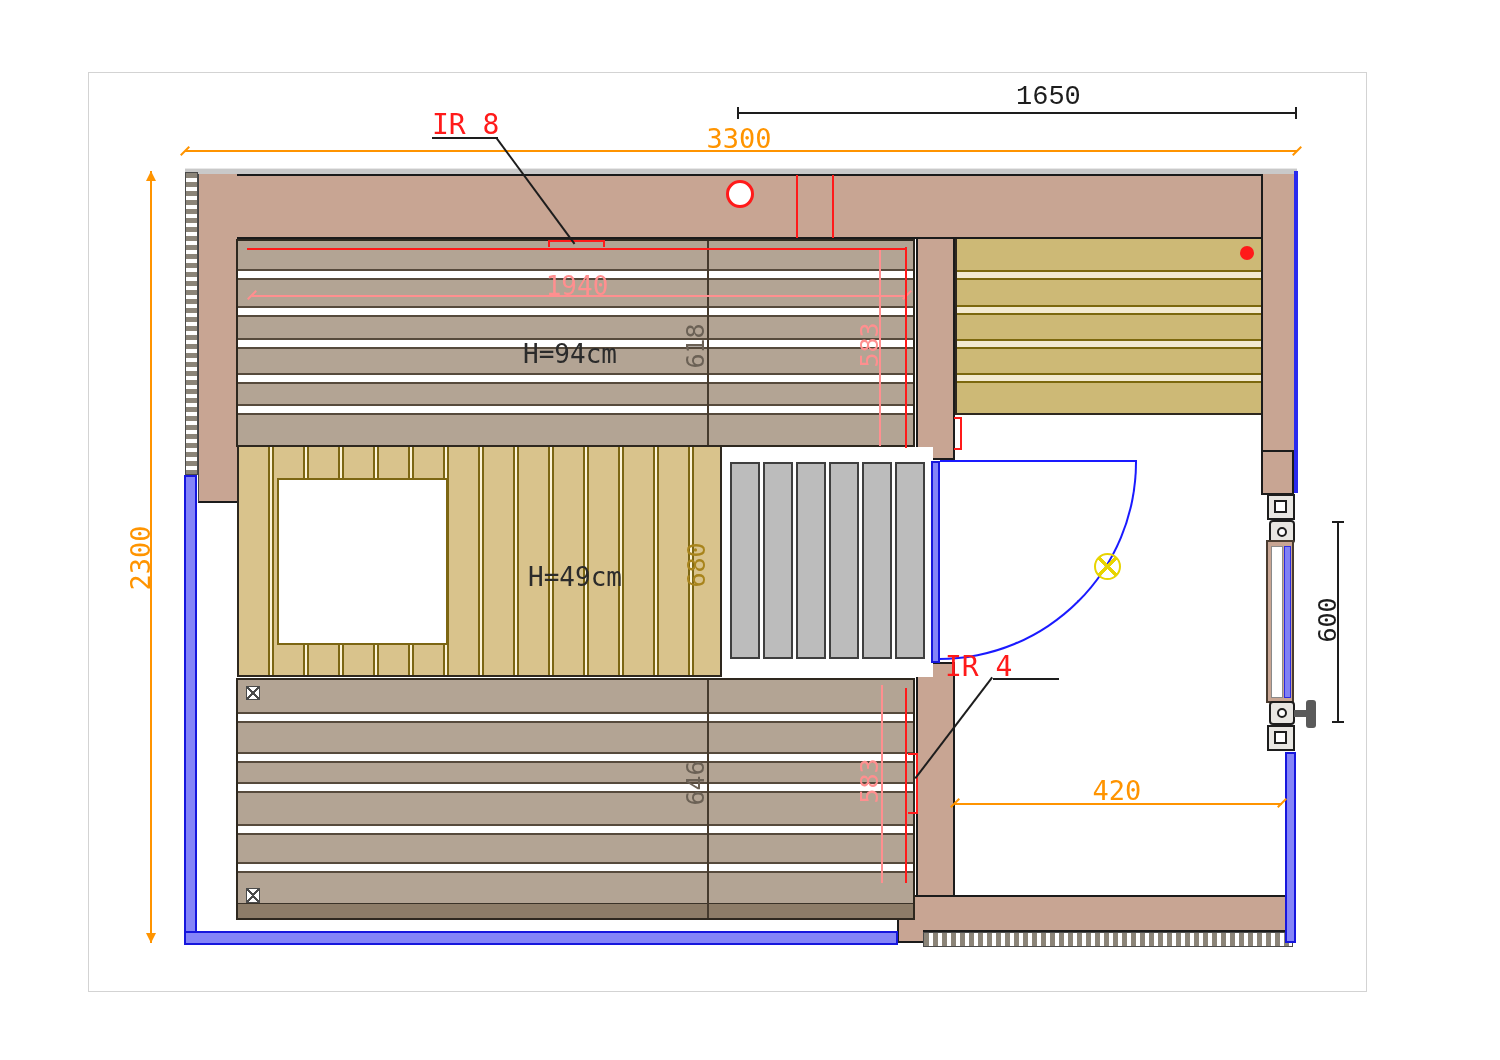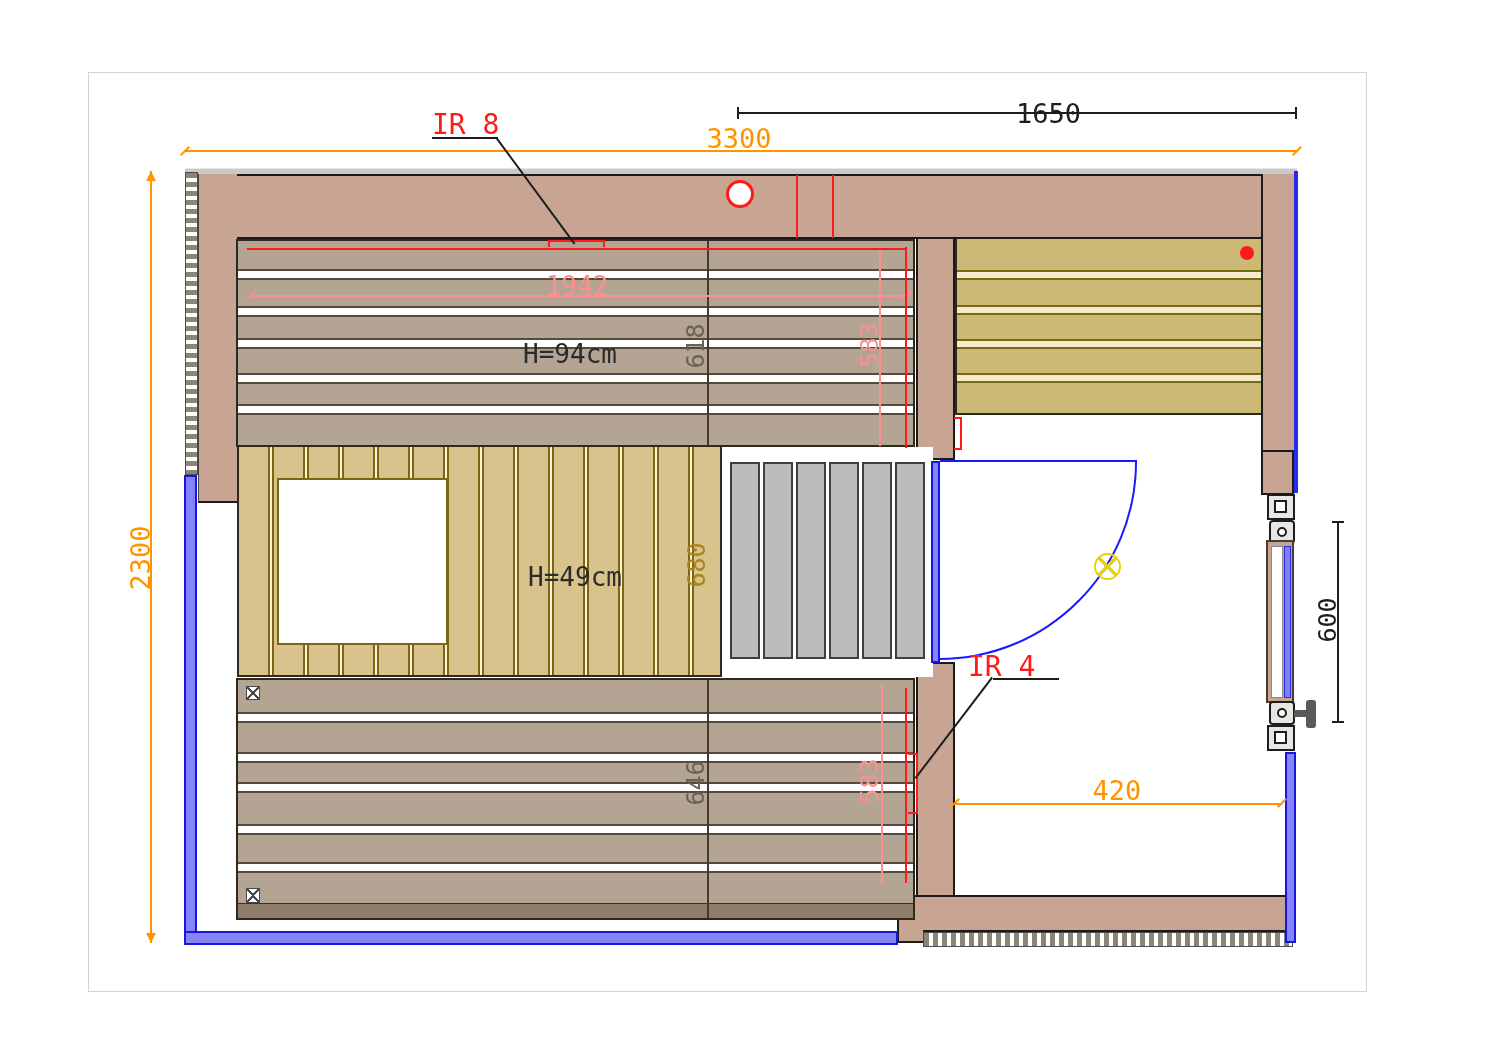--- a/index.html
+++ b/index.html
@@ -142,36 +142,36 @@
   </div>
   <div class="hw" style="left:1267px;top:725px;width:28px;height:26px;">
     <div class="abs" style="left:5px;top:4px;width:13px;height:13px;border:2px solid #1d1d1d;background:#fff;"></div>
   </div>
   <div class="abs" style="left:1294px;top:710px;width:15px;height:7px;background:#5a5a5a;"></div>
   <div class="abs" style="left:1306px;top:700px;width:10px;height:28px;background:#5a5a5a;border-radius:3px;"></div>
 
   <div class="hline" style="left:737px;top:112px;width:560px;background:#1d1d1d;"></div>
   <div class="vline" style="left:737px;top:107px;height:12px;background:#1d1d1d;"></div>
   <div class="vline" style="left:1295px;top:107px;height:12px;background:#1d1d1d;"></div>
-  <div class="dimtext" style="left:1016px;top:100px;font-size:27px;color:#1d1d1d;">1650</div>
+  <div class="dimtext" style="left:1016px;top:84px;font-size:27px;color:#1d1d1d;font-family:Liberation Mono, monospace;">1650</div>
 
   <div class="hline" style="left:185px;top:150px;width:1112px;background:#ff9400;"></div>
   <div class="tick" style="left:179px;top:150px;background:#ff9400;"></div>
   <div class="tick" style="left:1291px;top:150px;background:#ff9400;"></div>
   <div class="dimtext ctr" style="left:739px;top:138px;font-size:27px;color:#ff9400;">3300</div>
 
   <div class="vline" style="left:150px;top:171px;height:772px;background:#ff9400;"></div>
   <div class="arrUp" style="left:146px;top:171px;"></div>
   <div class="arrDn" style="left:146px;top:933px;"></div>
   <div class="dimtext rot" style="left:140px;top:558px;font-size:27px;color:#ff9400;">2300</div>
 
   <div class="hline" style="left:252px;top:295px;width:655px;background:#ff8f8f;"></div>
   <div class="tick" style="left:246px;top:294px;background:#ff8f8f;"></div>
   <div class="tick" style="left:901px;top:294px;background:#ff8f8f;"></div>
-  <div class="dimtext ctr" style="left:577px;top:286px;font-size:26px;color:#ff8f8f;">1942</div>
+  <div class="dimtext ctr" style="left:577px;top:286px;font-size:26px;color:#ff8f8f;">1940</div>
 
   <div class="dimtext rot" style="left:695px;top:346px;font-size:25px;color:#6b6155;">618</div>
 
   <div class="vline" style="left:879px;top:250px;height:196px;background:#ff8f8f;"></div>
   <div class="vline" style="left:905px;top:247px;height:201px;background:#ff1a1a;"></div>
   <div class="dimtext rot" style="left:869px;top:345px;font-size:25px;color:#ff8f8f;">583</div>
 
   <div class="dimtext ctr" style="left:570px;top:354px;font-size:26px;color:#2b2b2b;">H=94cm</div>
 
   <div class="dimtext ctr" style="left:575px;top:577px;font-size:26px;color:#2b2b2b;">H=49cm</div>
@@ -189,17 +189,17 @@
 
   <div class="vline" style="left:1337px;top:522px;height:201px;background:#1d1d1d;"></div>
   <div class="hline" style="left:1332px;top:521px;width:12px;background:#1d1d1d;"></div>
   <div class="hline" style="left:1332px;top:721px;width:12px;background:#1d1d1d;"></div>
   <div class="dimtext rot" style="left:1327px;top:620px;font-size:25px;color:#1d1d1d;">600</div>
 
   <div class="dimtext" style="left:432px;top:111px;font-size:28px;color:#ff1a1a;">IR 8</div>
   <div class="hline" style="left:432px;top:137px;width:66px;background:#1d1d1d;"></div>
   <div class="leader" style="left:497px;top:137px;width:132px;transform:rotate(53.6deg);"></div>
 
-  <div class="dimtext" style="left:968px;top:653px;font-size:28px;color:#ff1a1a;">IR 4</div>
+  <div class="dimtext" style="left:945px;top:653px;font-size:28px;color:#ff1a1a;">IR 4</div>
   <div class="hline" style="left:993px;top:678px;width:66px;background:#1d1d1d;"></div>
   <div class="leader" style="left:993px;top:678px;width:127px;transform:rotate(127.3deg);"></div>
 
 </div>
 
 </body></html>

